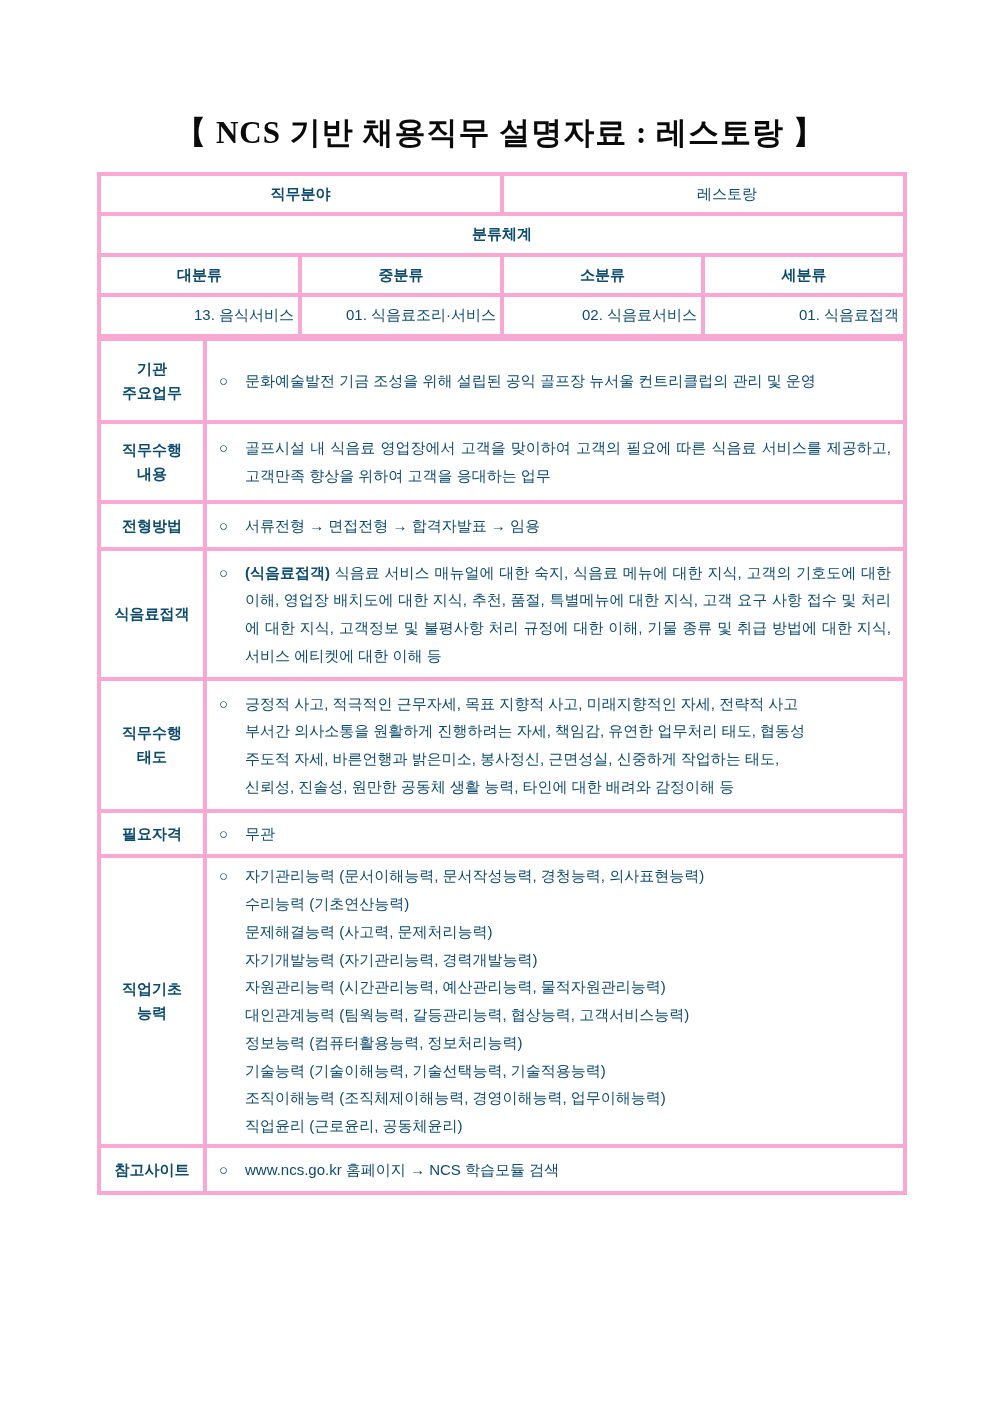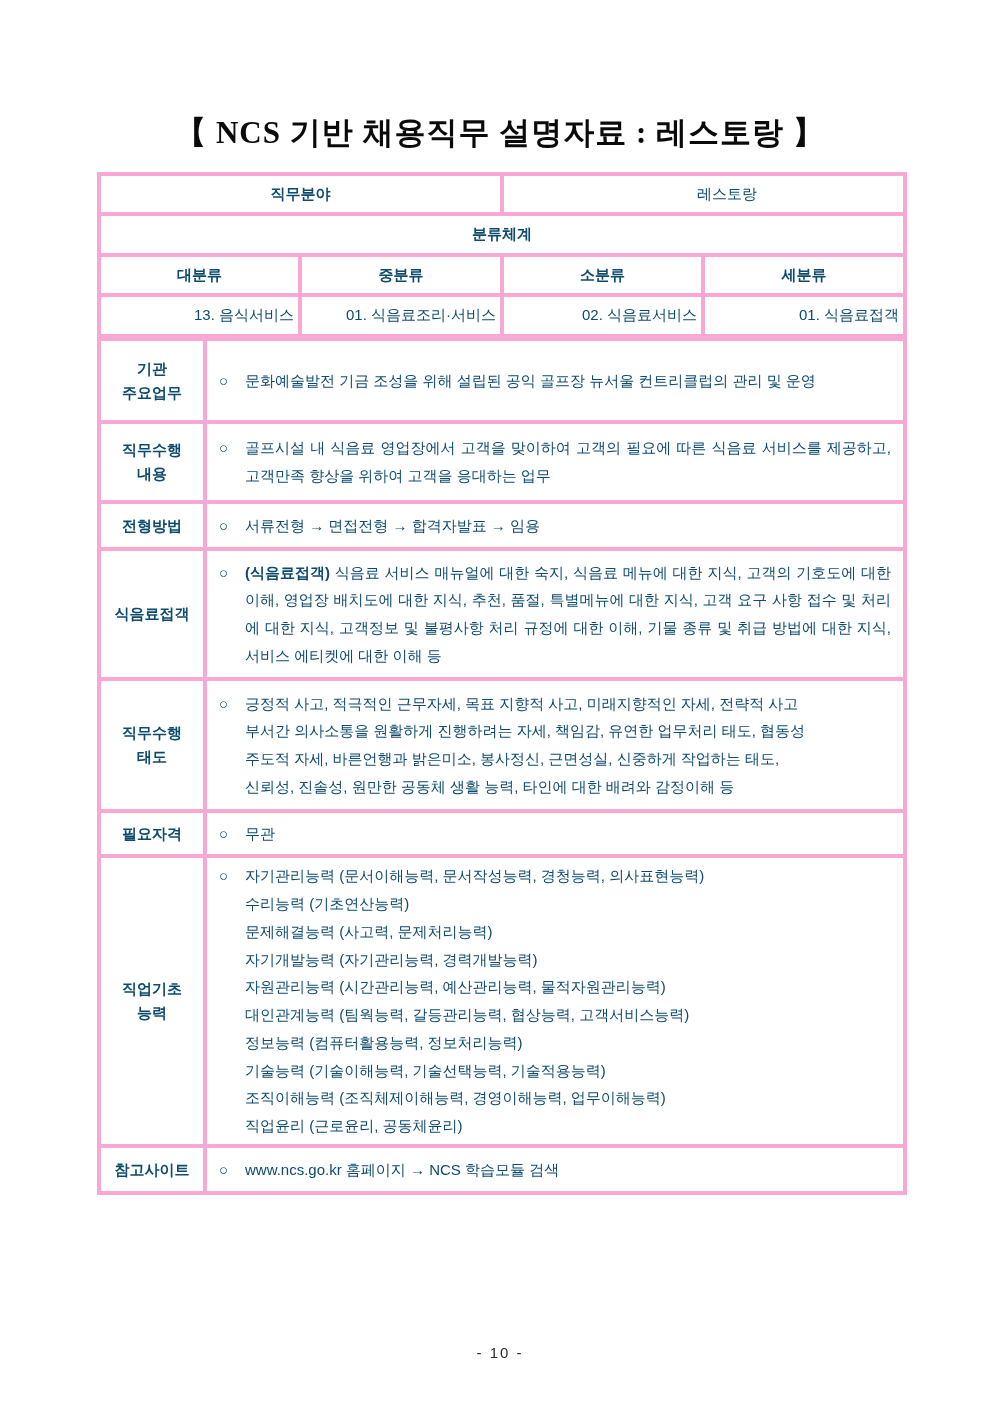--- a/index.html
+++ b/index.html
@@ -232,15 +232,14 @@
               <span class="bullet">○</span>
               <div class="btext">www.ncs.go.kr 홈페이지 → NCS 학습모듈 검색</div>
             </div>
           </td>
         </tr>
 
       </tbody>
     </table>
   </div>
 
-  <div class="page-number">- 10 -</div>
 
 </div>
 
 </body></html>

